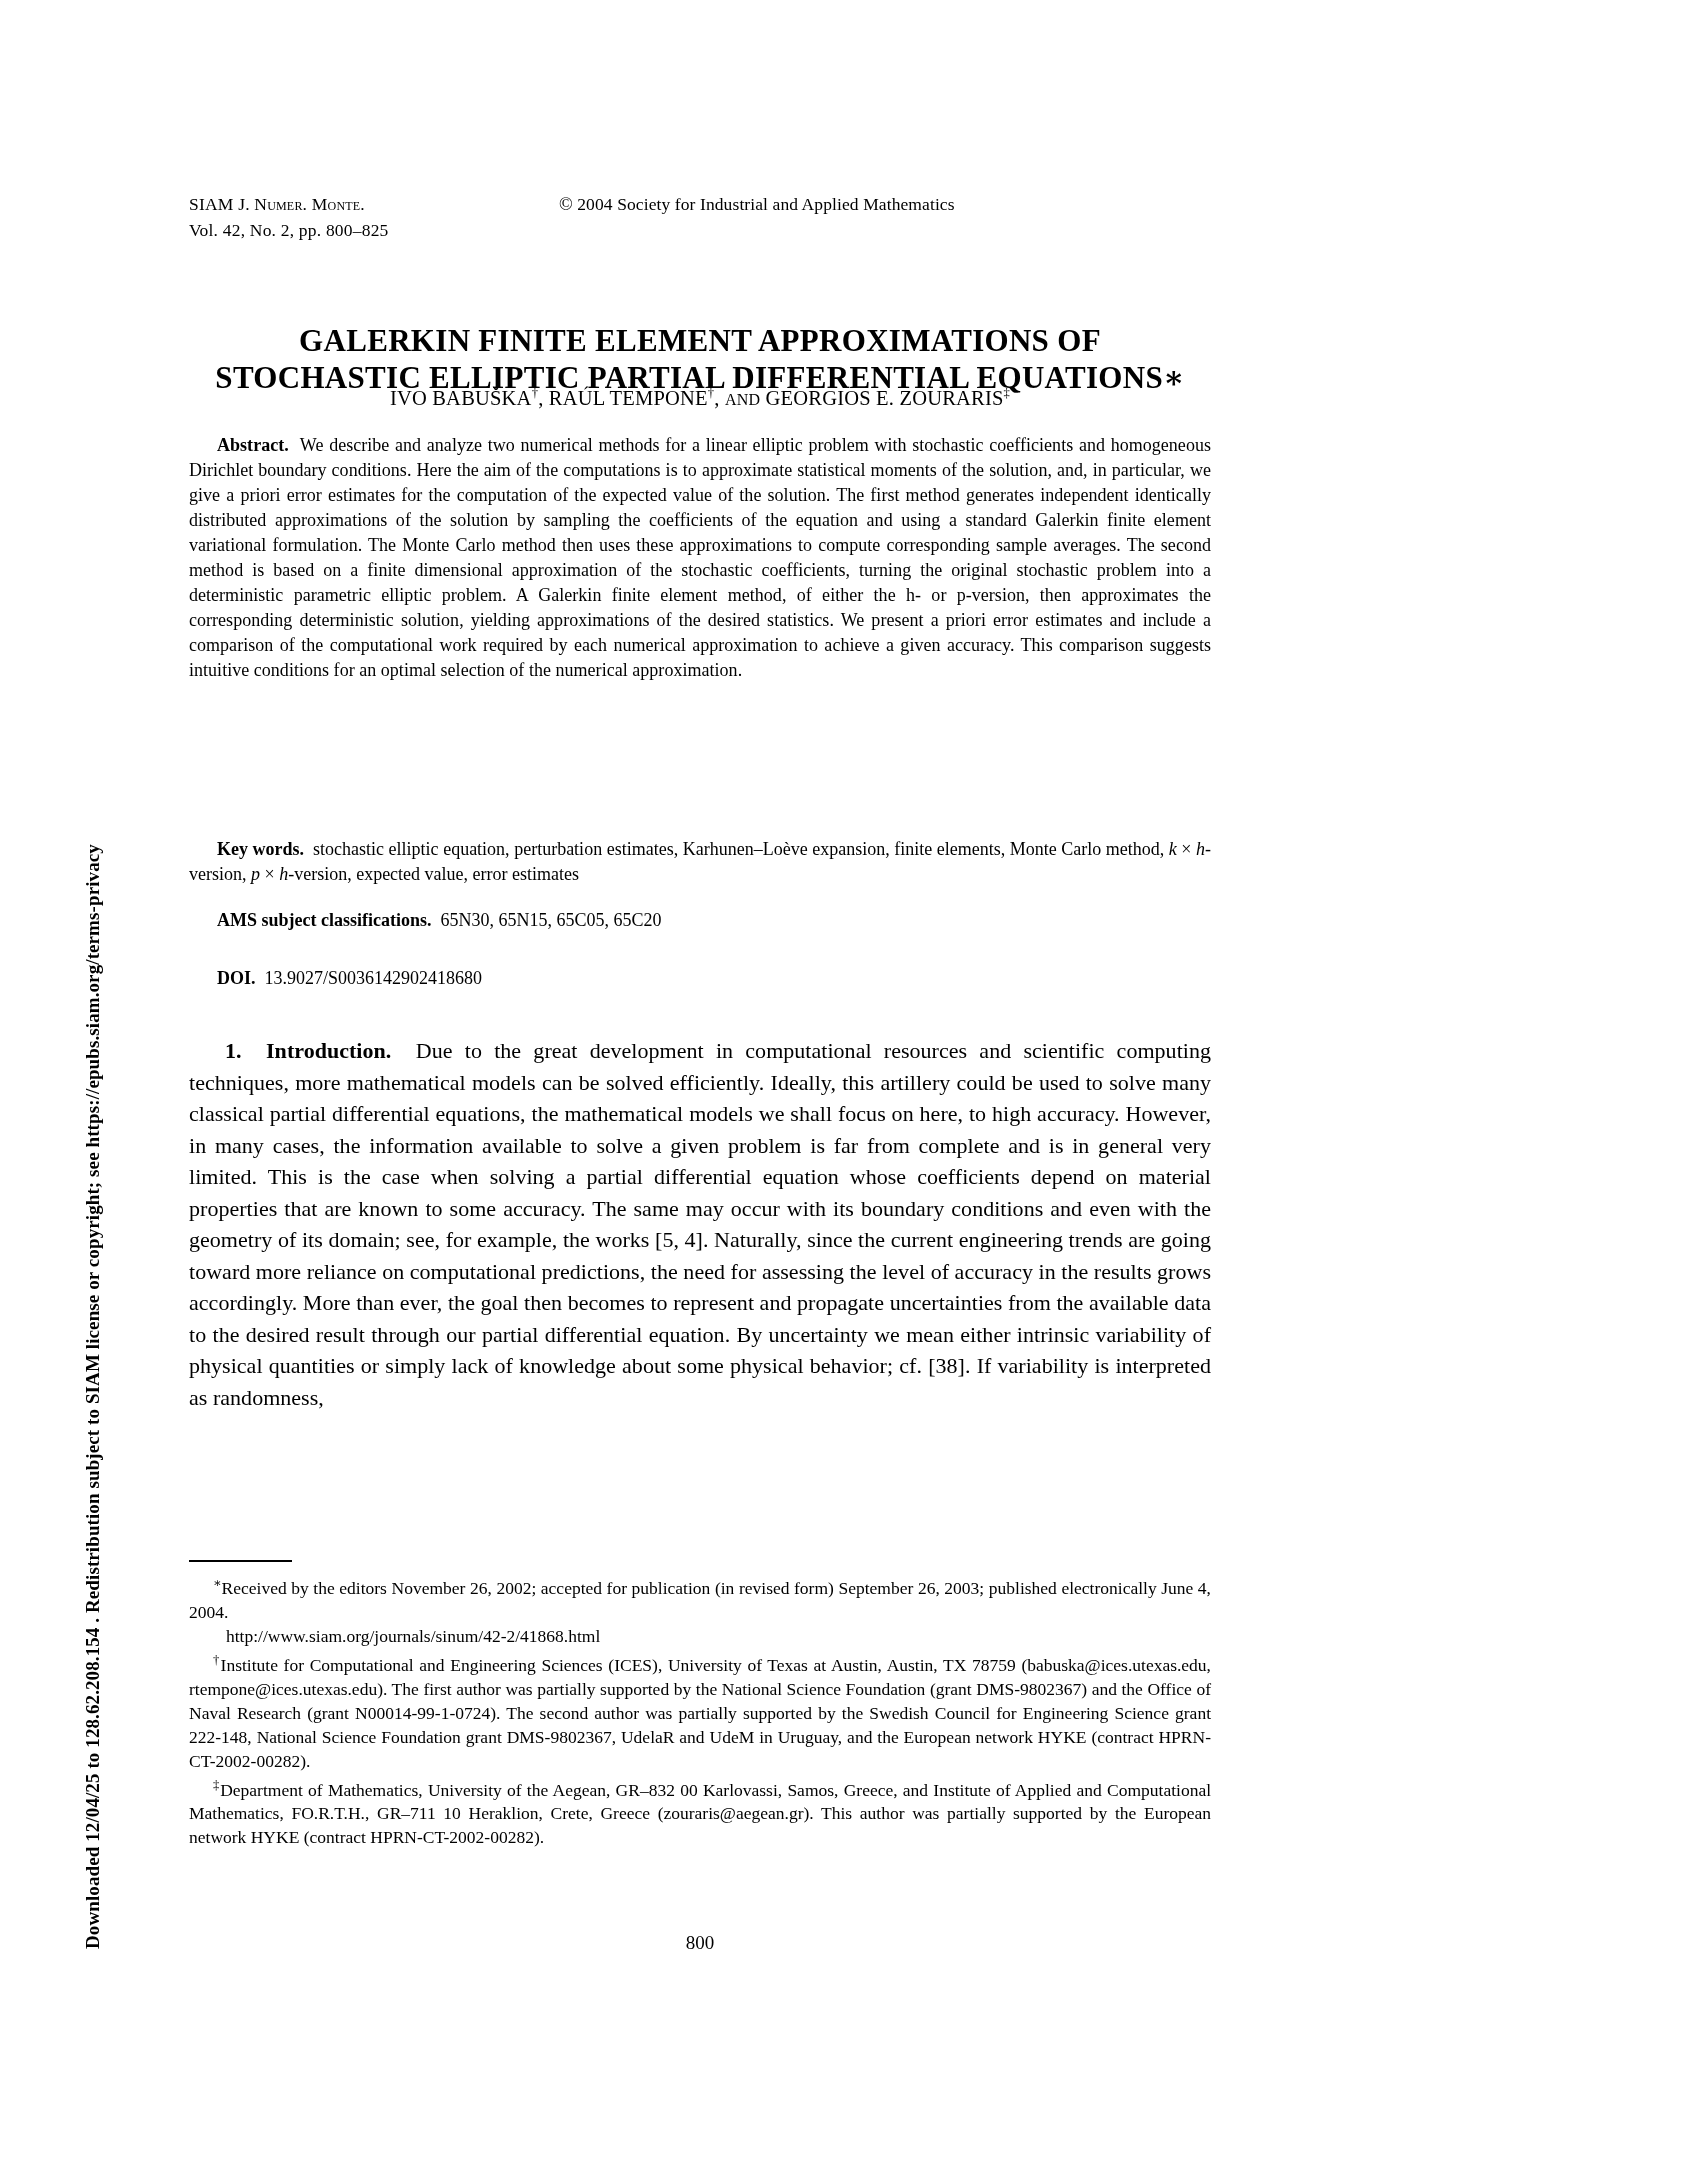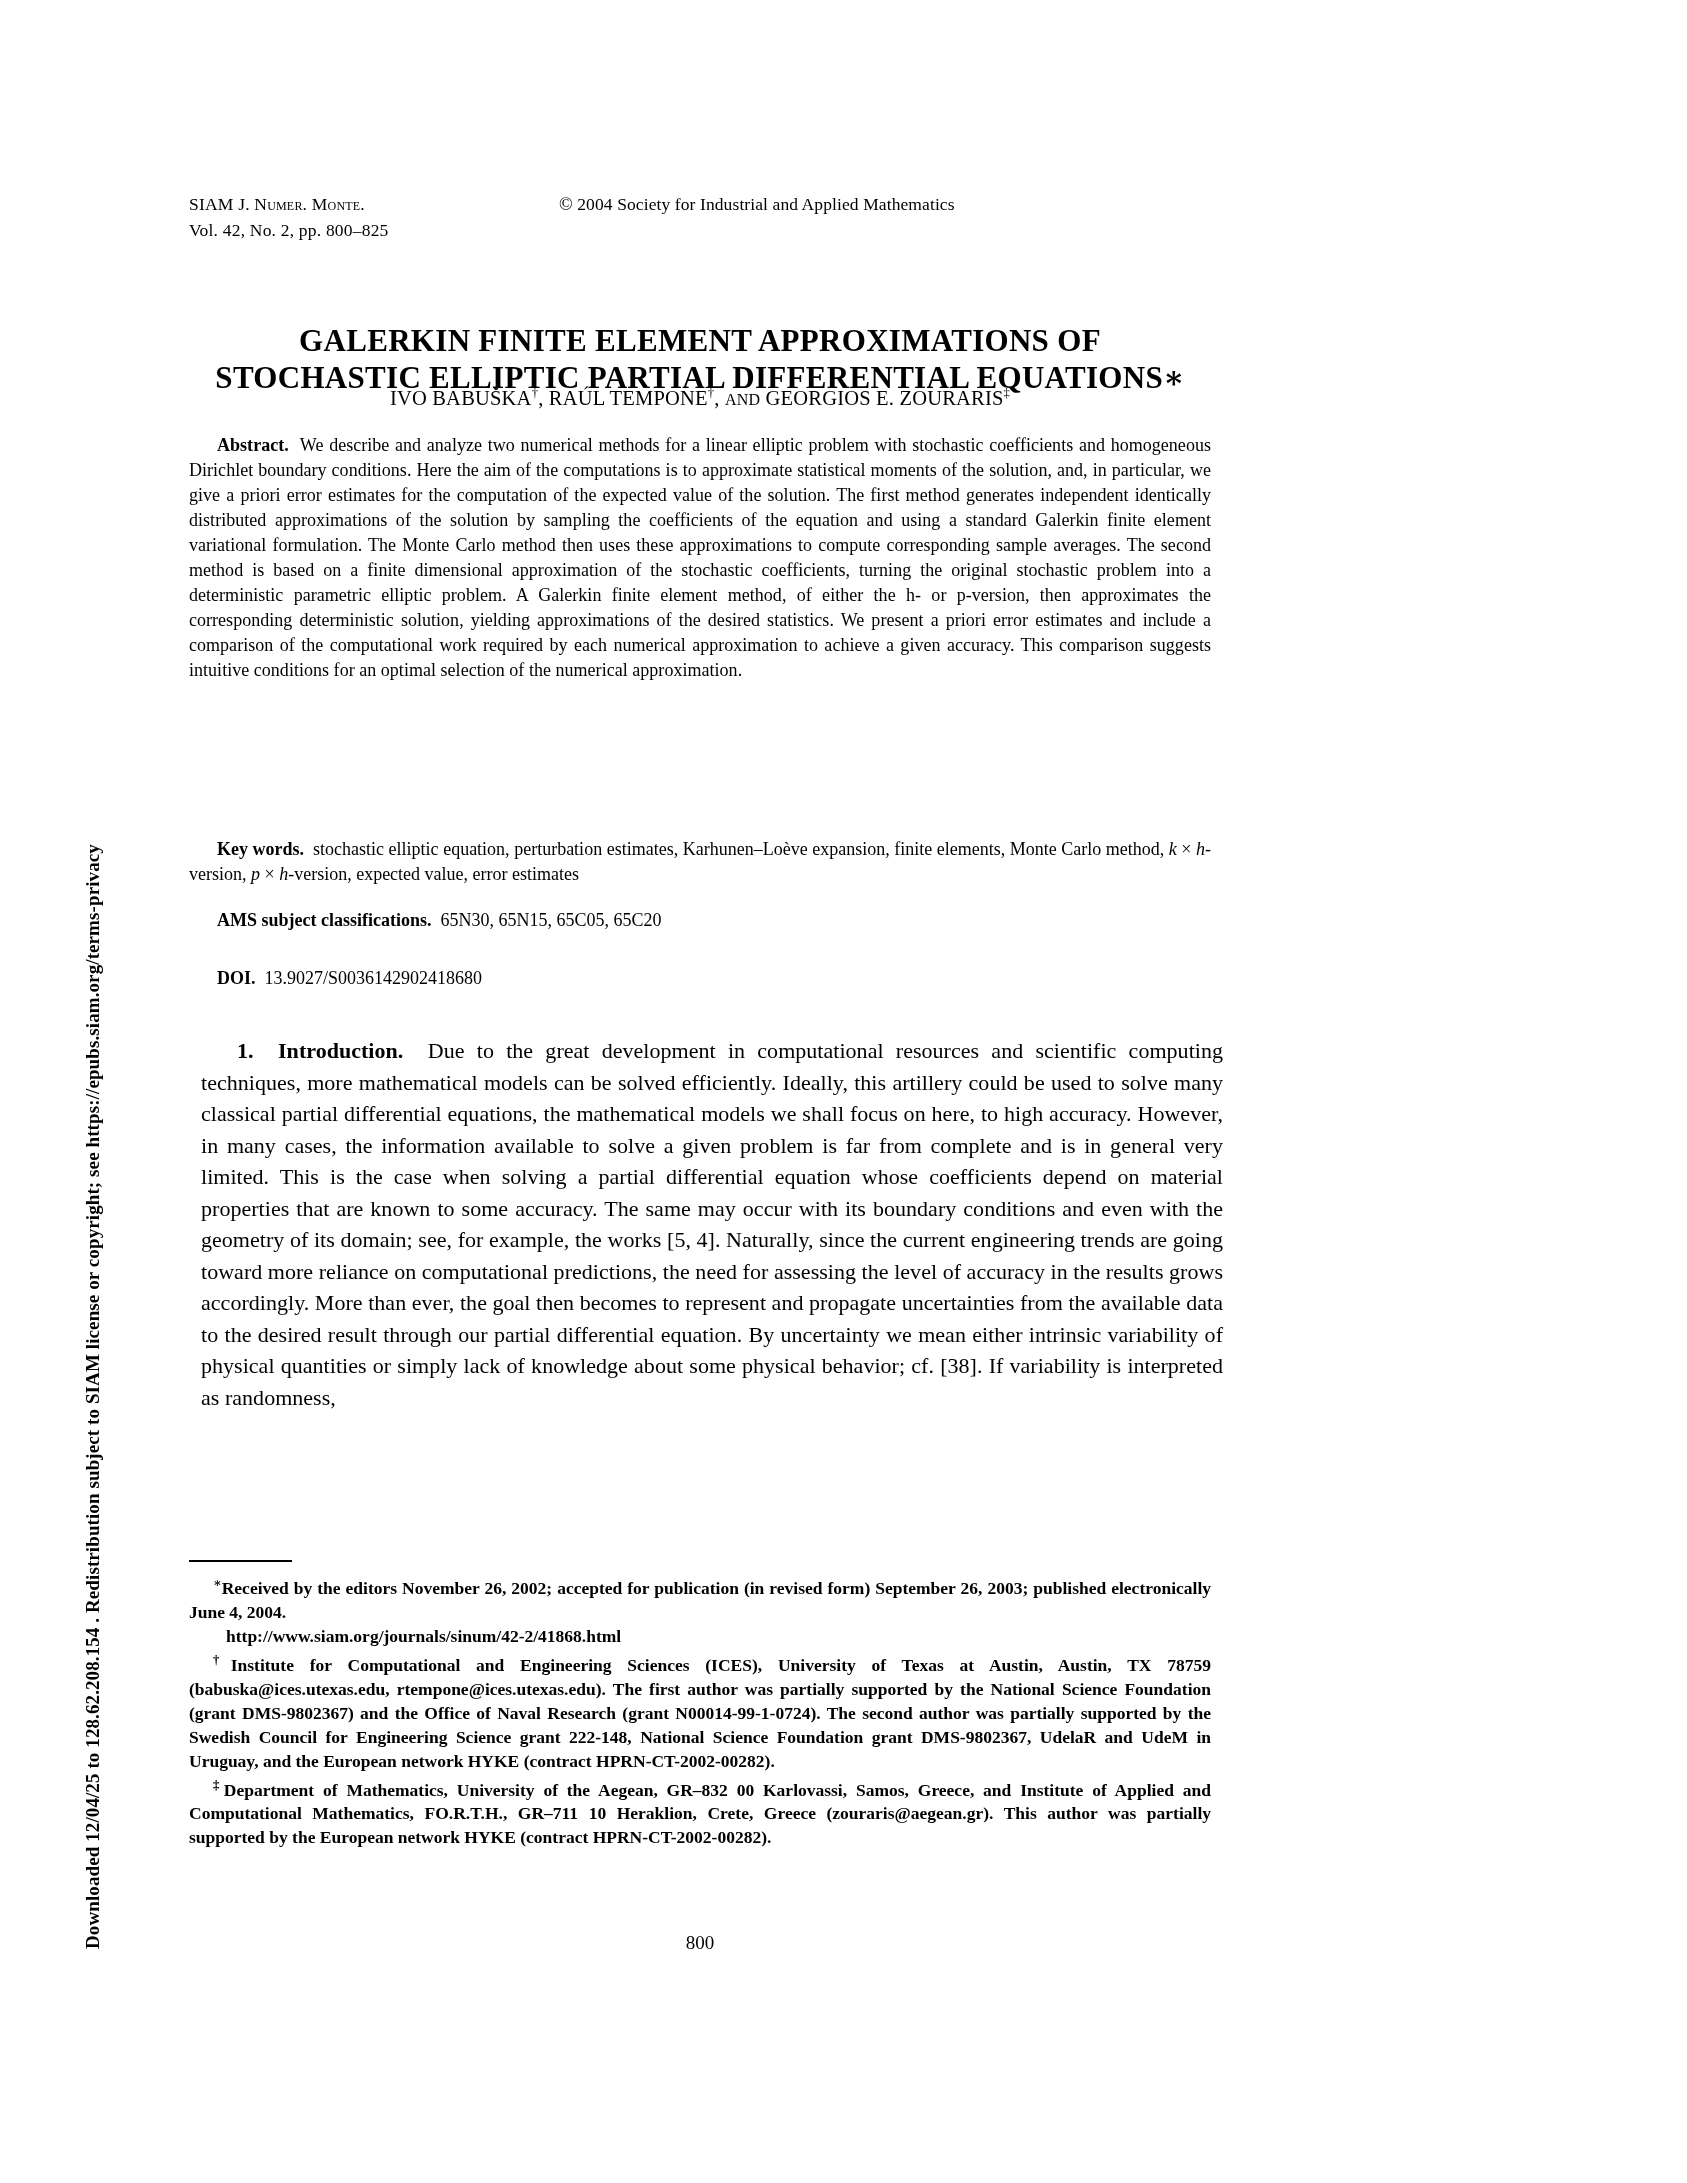--- a/index.html
+++ b/index.html
@@ -182,21 +182,20 @@
     position: absolute;
     left: 0px;
     top: 1035px;
     width: 1022px;
     font-size: 22px;
     line-height: 31.5px;
     text-align: justify;
     text-justify: inter-word;
     text-indent: 36px;
     letter-spacing: 0.03px;
-    margin-left: 12px;
   }
   #introduction .sec-head {
     font-weight: bold;
   }
 
   
   #footnote-rule {
     position: absolute;
     left: 0px;
     top: 1560px;
@@ -212,21 +211,20 @@
     top: 1571px;
     width: 1022px;
     font-size: 17.5px;
     line-height: 24px;
     text-align: justify;
     text-justify: inter-word;
   }
   #footnotes .fn {
     text-indent: 24px;
     margin: 0;
-    font-weight: bold;
   }
   #footnotes .fn.url {
     text-indent: 37px;
     text-align: left;
   }
   #footnotes sup {
     font-size: 12.6px;
     vertical-align: super;
   }
 

